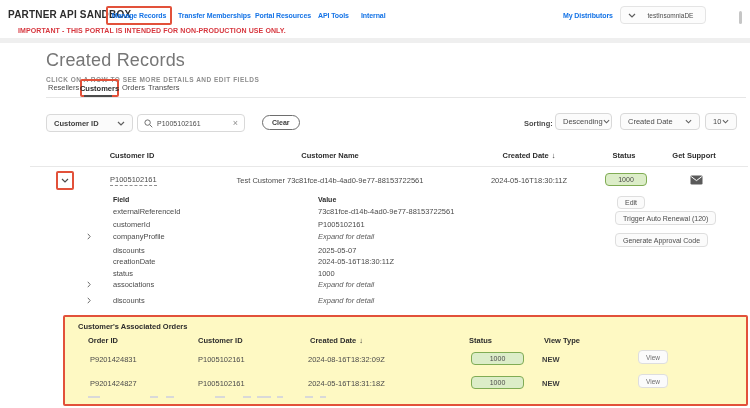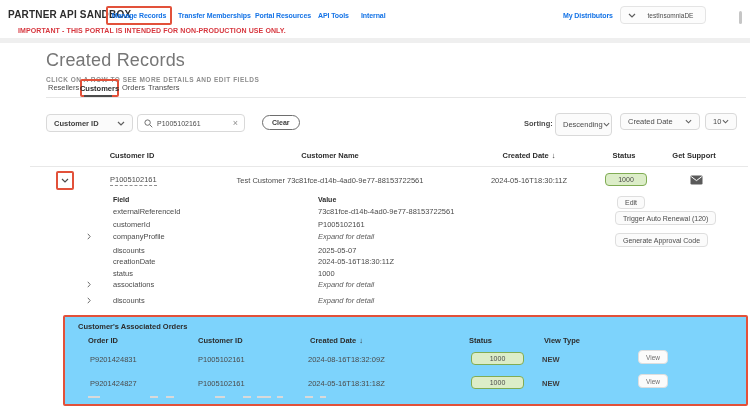--- a/index.html
+++ b/index.html
@@ -84,21 +84,21 @@
     <input style="flex: 1 1 0%; border: none; outline: none; background: transparent; font-family: &quot;Liberation Sans&quot;, sans-serif; font-size: 7px; color: rgb(75, 75, 75); padding: 0px; min-width: 0px;" value="P1005102161">
     <span style="font-size:9px;color:#8e8e8e;line-height:1;cursor:pointer">×</span>
   </div>
 
   <div class="abs" style="left:262px;top:115px;height:15px;padding:0 9px;border:1.5px solid #6e6e6e;border-radius:9px;background:#fff;display:flex;align-items:center;box-sizing:border-box;cursor:pointer">
     <span style="font-size:7px;font-weight:700;color:#3d3d3d">Clear</span>
   </div>
 
   <span class="abs" style="left:524px;top:119px;font-size:7.5px;font-weight:600;color:#4b4b4b">Sorting:</span>
 
-  <div class="abs ddl" style="left:555px;top:113px;width:57px;height:23px">
+  <div class="abs ddl" style="left:555px;top:113px;width:57px;height:17px">
     <span>Descending</span>
     <span style="display:flex">
       <svg width="7" height="5" viewBox="0 0 8 5">
           <polyline points="1,1 4,4 7,1" fill="none" stroke="#5f5f5f" stroke-width="1.2"></polyline>
         </svg>
     </span>
   </div>
   <div class="abs ddl" style="left:620px;top:113px;width:80px;height:17px">
     <span>Created Date</span>
     <span style="display:flex">
@@ -182,21 +182,21 @@
         <polyline points="0.8,0.8 3.2,3.5 0.8,6.2" fill="none" stroke="#6e6e6e" stroke-width="1"></polyline>
       </svg>
   </span>
   <span class="abs td" style="left:113px;top:296px;cursor:pointer">discounts</span>
   <span class="abs td italic" style="left:318px;top:296px">Expand for detail</span>
 
   <div class="abs btn" style="left:617px;top:196px;height:13px">Edit</div>
   <div class="abs btn" style="left:615px;top:211px;height:14px">Trigger Auto Renewal (120)</div>
   <div class="abs btn" style="left:615px;top:233px;height:14px">Generate Approval Code</div>
 
-  <div class="abs red-box" style="left:63px;top:315px;width:681px;height:87px;background:#7dd3fc">
+  <div class="abs red-box" style="left:63px;top:315px;width:681px;height:87px;background:#fef9c3">
 
     <span class="abs" style="left:13px;top:5px;font-size:7.5px;font-weight:700;color:#2c2c2c">Customer's Associated Orders</span>
 
     <span class="abs th" style="left:23px;top:19px">Order ID</span>
     <span class="abs th" style="left:133px;top:19px">Customer ID</span>
     <div class="abs th" style="left:245px;top:19px">
       <span>Created Date</span><span class="arrow">↓</span>
     </div>
     <span class="abs th" style="left:404px;top:19px">Status</span>
     <span class="abs th" style="left:479px;top:19px">View Type</span>

